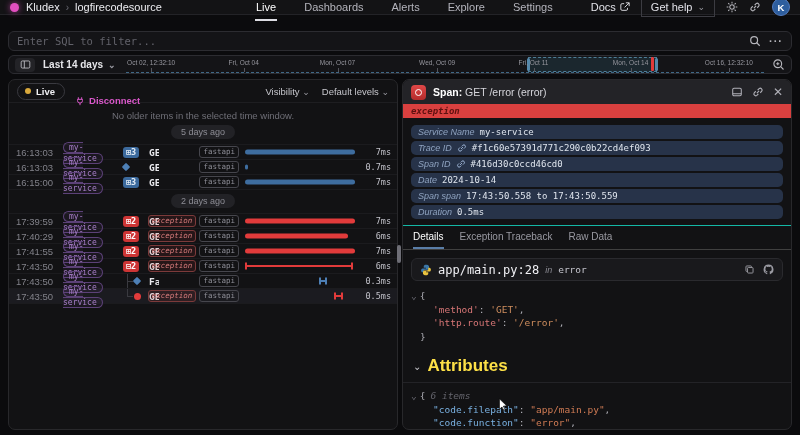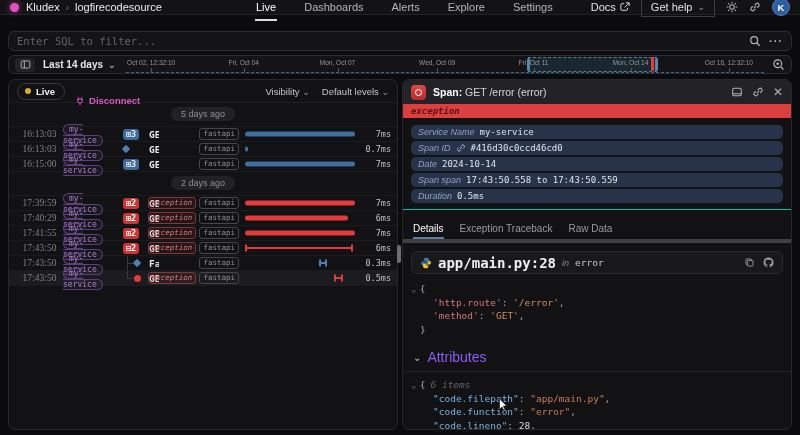--- a/index.html
+++ b/index.html
@@ -1,18 +1,18 @@
 <!DOCTYPE html>
 <html><head>
 <meta charset="utf-8">
 <style>
   * { margin:0; padding:0; box-sizing:border-box; }
   html,body { width:800px; height:435px; background:#0b0b0d; overflow:hidden;
     font-family:"Liberation Sans", sans-serif; color:#e6e6ea; }
-  .mono { font-family:Liberation Serif, serif;text-align:center; }
+  .mono { font-family:Liberation Sans, sans-serif; }
   svg { display:block; }
 
   
   .hdr { position:absolute; top:0; left:0; right:0; height:15px; background:#131315;
     border-bottom:1px solid #232327; display:flex; align-items:center; padding:0 10px; }
   .logo-dot { width:9px; height:9px; border-radius:50%; background:#e24fc0;
     box-shadow:0 0 6px #e24fc0aa; margin-right:7px; }
   .crumb { font-size:11px; color:#ececf0; }
   .crumb-sep { color:#6a6a72; margin:0 6px; font-size:10px; }
   .nav { position:absolute; left:255px; display:flex; gap:26px; }
@@ -117,35 +117,35 @@
   .dp-title b { color:#fff; }
   .dp-head-icons { display:flex; gap:9px; align-items:center; color:#b0b0b8; }
   .dp-close { font-size:12px; color:#b0b0b8; line-height:1; }
   .banner { height:14px; background:#d9403f; display:flex; align-items:center; padding:0 8px;
     font-family:"DejaVu Sans Mono", monospace; font-size:9px; font-style:italic; color:#5e1110; font-weight:bold; }
   .meta-wrap { display:flex; flex-wrap:wrap; gap:2px; padding:7px 8px 6px; border-bottom:1px solid #14b8a6;flex-direction:column; }
   .meta-badge { background:#273349; border-radius:5px; padding:2px 7px; font-size:9px;
     display:flex; align-items:center; gap:5px; color:#dfe5ee; font-family:"DejaVu Sans Mono", monospace; }
   .meta-label { font-style:italic; color:#8fa3c0; font-family:"Liberation Sans", sans-serif; }
   .meta-link { color:#9db4d4; display:flex; }
-  .tabs { display:flex; gap:16px; padding:0 10px; border-bottom:4px solid #404040; height:24px; align-items:stretch;margin-top:9px; }
+  .tabs { display:flex; gap:16px; padding:0 10px; border-bottom:1px solid #404040; height:24px; align-items:stretch; }
   .tab { font-size:10px; color:#9a9aa2; display:flex; align-items:center; border-bottom:2px solid transparent; }
   .tab.active { color:#fff; border-bottom-color:#5a7ea8; }
   .codebar { margin:8px 8px 6px; height:23px; background:#19191c; border:1px solid #2a2a2e;
     border-radius:6px; display:flex; align-items:center; gap:6px; padding:0 8px; }
-  .codefile { font-size:14px; color:#f0f0f4; font-family:"DejaVu Sans Mono", monospace;font-weight:bold; }
+  .codefile { font-size:12px; color:#f0f0f4; font-family:"DejaVu Sans Mono", monospace; }
   .code-in { font-size:9px; color:#8a8a92; font-style:italic; }
   .codefn { font-size:9.5px; color:#c6c6ce; font-family:"DejaVu Sans Mono", monospace; }
   .codebar-icons { margin-left:auto; display:flex; gap:8px; color:#9a9aa2; }
   .sect-head { padding:8px 10px 3px; font-size:12.5px; font-weight:bold; color:#f2f2f5; }
   .sect-head .sub { color:#c9c9cf; }
   .attr-head { display:flex; align-items:center; gap:6px; padding:9px 10px 6px;
     border-bottom:1px solid #232327; margin-bottom:4px; }
   .attr-head .caret { color:#c6c6cc; font-size:10px; }
-  .attr-head .txt { font-size:14px; font-weight:normal; color:#8b5cf6; }
+  .attr-head .txt { font-size:17px; font-weight:bold; color:#fde047; }
   .json { padding:2px 10px 4px 8px; font-family:"DejaVu Sans Mono", monospace; font-size:9.5px; line-height:13.5px; }
   .json .caret { color:#70707a; margin-right:3px; }
   .json .brace, .json .p { color:#aeaeb6; }
   .json .items { color:#63636b; font-style:italic; margin-left:5px; }
   .json .ind { padding-left:22px; }
   .json .pykey { color:#d77676; }
   .json .pyval { color:#cf8e5e; }
   .json .jkey { color:#79b0e0; }
   .json .jval { color:#d07b54; }
   .json .jnum { color:#d6d6dc; }
@@ -254,20 +254,21 @@
       <svg width="10" height="10" viewBox="0 0 12 12" fill="none" stroke="currentColor" stroke-width="1.2">
           <path d="M4 1.5V4M8 1.5V4M3 4h6v1.5a3 3 0 0 1-6 0zM6 8.5V11"></path>
         </svg>
       <span>Disconnect</span>
     </span>
     <span class="lp-head-right">
       <span><span>Visibility</span> <span class="chev">⌄</span></span>
       <span><span>Default levels</span> <span class="chev">⌄</span></span>
     </span>
   </div>
+  <div class="lp-msg">No older items in the selected time window.</div>
   <div class="sep-pill-wrap">
     <span class="sep-pill">5 days ago</span>
   </div>
   <div id="rows">
       <div class="trow">
     <span class="t-time mono">16:13:03</span>
     <span class="t-service"><span class="tag-service">my-service</span></span>
     <span class="t-badge">
           <span class="cbadge info">⊞3</span>
         </span>
@@ -431,20 +432,29 @@
         </svg>
       <span class="dp-close">✕</span>
     </span>
   </div>
   <div class="banner">exception</div>
   <div class="meta-wrap" id="meta">
       <span class="meta-badge">
     <span class="meta-label">Service Name</span>
 
     <span class="meta-value">my-service</span>
+  </span>
+      <span class="meta-badge">
+    <span class="meta-label">Trace ID</span>
+    <span class="meta-link">
+          <svg width="10" height="10" viewBox="0 0 16 16" fill="none" stroke="currentColor" stroke-width="1.6">
+            <path d="M6.5 9.5l3-3M5 7l-2 2a2.5 2.5 0 0 0 3.5 3.5l2-2M11 9l2-2A2.5 2.5 0 0 0 9.5 3.5l-2 2"></path>
+          </svg>
+        </span>
+    <span class="meta-value">#f1c60e57391d771c290c0b22cd4ef093</span>
   </span>
       <span class="meta-badge">
     <span class="meta-label">Span ID</span>
     <span class="meta-link">
           <svg width="10" height="10" viewBox="0 0 16 16" fill="none" stroke="currentColor" stroke-width="1.6">
             <path d="M6.5 9.5l3-3M5 7l-2 2a2.5 2.5 0 0 0 3.5 3.5l2-2M11 9l2-2A2.5 2.5 0 0 0 9.5 3.5l-2 2"></path>
           </svg>
         </span>
     <span class="meta-value">#416d30c0ccd46cd0</span>
   </span>
@@ -483,24 +493,24 @@
           <path d="M9.5 4.5v-1a1 1 0 0 0-1-1h-5a1 1 0 0 0-1 1v5a1 1 0 0 0 1 1h1"></path>
         </svg>
       <svg width="11" height="11" viewBox="0 0 16 16" fill="currentColor">
           <path d="M8 .8a7.2 7.2 0 0 0-2.3 14c.4.1.5-.2.5-.4v-1.3c-2 .4-2.4-1-2.4-1-.3-.8-.8-1-.8-1-.7-.5 0-.5 0-.5.7 0 1.1.8 1.1.8.7 1.1 1.8.8 2.2.6 0-.5.3-.8.5-1-1.6-.2-3.3-.8-3.3-3.6 0-.8.3-1.4.7-1.9 0-.2-.3-1 .1-2 0 0 .6-.2 2 .7a6.8 6.8 0 0 1 3.6 0c1.4-.9 2-.7 2-.7.4 1 .1 1.8.1 2 .4.5.7 1.1.7 1.9 0 2.8-1.7 3.4-3.3 3.6.3.2.5.7.5 1.4v2c0 .2.1.5.5.4A7.2 7.2 0 0 0 8 .8z"></path>
         </svg>
     </span>
   </div>
   <div class="json" id="args-json">
       <div><span class="caret">⌄</span><span class="brace">{</span></div>
       <div>
-        <div class="ind"><span class="pykey">'http.route'</span><span class="p">: </span><span class="pyval">'/error'</span><span class="p">,</span></div>
+        <div class="ind"><span class="pykey">'method'</span><span class="p">: </span><span class="pyval">'GET'</span><span class="p">,</span></div>
       </div>
       <div>
-        <div class="ind"><span class="pykey">'method'</span><span class="p">: </span><span class="pyval">'GET'</span><span class="p">,</span></div>
+        <div class="ind"><span class="pykey">'http.route'</span><span class="p">: </span><span class="pyval">'/error'</span><span class="p">,</span></div>
       </div>
       <div><span class="brace" style="margin-left:9px">}</span></div>
     </div>
   <div class="attr-head">
     <span class="caret">⌄</span>
     <span class="txt">Attributes</span>
   </div>
   <div class="json" id="attrs-json">
       <div><span class="caret">⌄</span><span class="brace">{</span><span class="items">6 items</span></div>
       <div>

